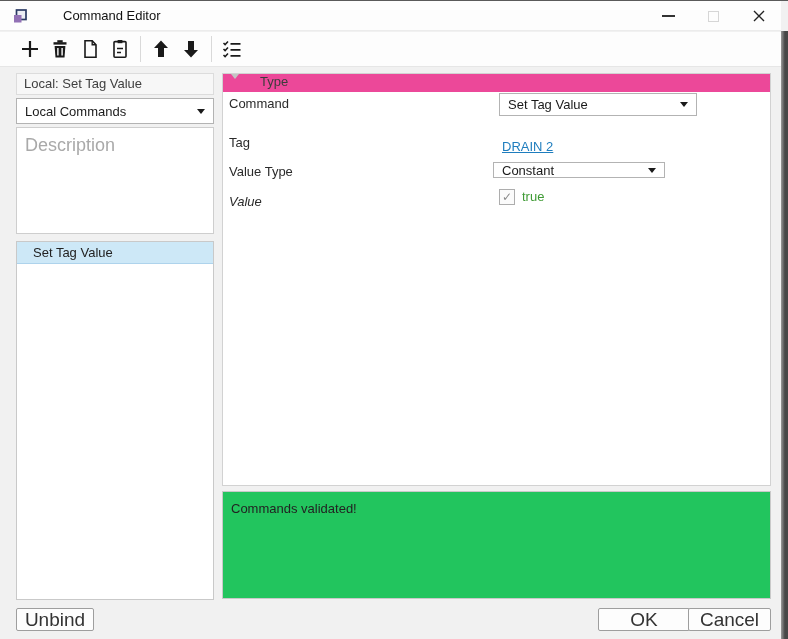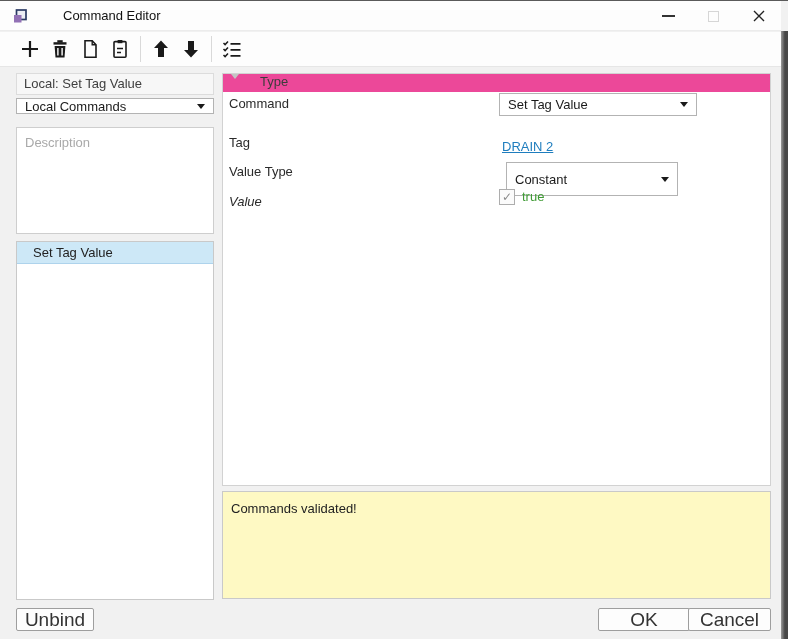--- a/index.html
+++ b/index.html
@@ -26,24 +26,24 @@
   .tb-sep { width:1px; height:26px; background:#d9d9d9; margin:0 7px 0 3px; }
 
   
   .field { position:absolute; background:#fff; border:1px solid #c9c9c9; }
   #name-field { left:16px; top:72px; width:198px; height:22px; background:#f7f7f7; border-color:#dcdcdc;
                 color:#404040; line-height:20px; padding-left:7px; }
   .dropdown { background:#fff; border:1px solid #b3b3b3; display:flex; align-items:center;
               justify-content:space-between; padding:0 8px; color:#1a1a1a; cursor:default; }
   .caret { width:0; height:0; border-left:4px solid transparent; border-right:4px solid transparent;
            border-top:5px solid #1a1a1a; }
-  #scope-dropdown { position:absolute; left:16px; top:97px; width:198px; height:16px; }
+  #scope-dropdown { position:absolute; left:16px; top:97px; width:198px; height:26px; }
   #description-box { position:absolute; left:16px; top:126px; width:198px; height:107px;
                      background:#fff; border:1px solid #cecece; resize:none; font-family:inherit;
-                     font-size:13px; padding:7px 8px; outline:none; }
+                     font-size:18px; padding:7px 8px; outline:none; }
   #description-box::placeholder { color:#a9a9a9; opacity:1; }
   #command-list { position:absolute; left:16px; top:240px; width:198px; height:359px;
                   background:#fff; border:1px solid #c9c9c9; }
   .list-item { height:22px; line-height:22px; padding-left:16px; color:#222; }
   .list-item.selected { background:#cde8f7; border-bottom:1px solid #aed3ec; }
 
   
   #prop-table { position:absolute; left:222px; top:72px; width:549px; height:413px;
                 background:#fff; border:1px solid #d2d2d2; }
   .section-header { position:absolute; left:0; width:547px; height:18px; background:#ec4899;
@@ -51,30 +51,30 @@
   .collapse-tri { width:0; height:0; border-left:4px solid transparent; border-right:4px solid transparent;
                   border-top:5px solid #c4c4c4; margin:0 9px 0 8px; }
   .prop-label { position:absolute; left:6px; color:#2b2b2b; }
   #type-header { top:0; }
   #lbl-command { top:18px; height:24px; line-height:24px; }
   #command-dropdown { position:absolute; left:276px; top:19px; width:198px; height:23px; }
   #params-header { top:42px; }
   #lbl-tag { top:56px; height:25px; line-height:25px; }
   #tag-link { position:absolute; left:279px; top:64px; height:18px; line-height:18px; cursor:pointer; }
   #lbl-valuetype { top:85px; height:26px; line-height:26px; }
-  #valuetype-dropdown { position:absolute; left:283px; top:88px; width:172px; height:34px; }
+  #valuetype-dropdown { position:absolute; left:270px; top:88px; width:172px; height:16px; }
   #lbl-value { top:116px; height:24px; line-height:24px;font-style:italic; }
   #value-checkbox { position:absolute; left:276px; top:115px; width:16px; height:16px; background:#fbfbfb;
                     border:1px solid #adadad; display:flex; align-items:center; justify-content:center;
                     font-size:12px; color:#8a8a8a; font-weight:bold; }
   #value-true { position:absolute; left:299px; top:114px; height:18px; line-height:18px; }
 
   
   #message-panel { position:absolute; left:222px; top:490px; width:549px; height:108px;
-                   background:#fef9c3; border:1px solid #c9c9c9; padding:9px 8px; color:#222; }
+                   background:#22c55e; border:1px solid #c9c9c9; padding:9px 8px; color:#222; }
 
   
   .btn { position:absolute; top:607px; height:23px; background:#fdfdfd; border:1px solid #9e9e9e;
          border-radius:2px; display:flex; align-items:center; justify-content:center;
          color:#333; font-size:19px; cursor:default; }
   #btn-unbind { left:16px; width:78px; }
   #btn-ok { left:598px; width:92px; }
   #btn-cancel { left:688px; width:83px; }
 </style>
 </head>

